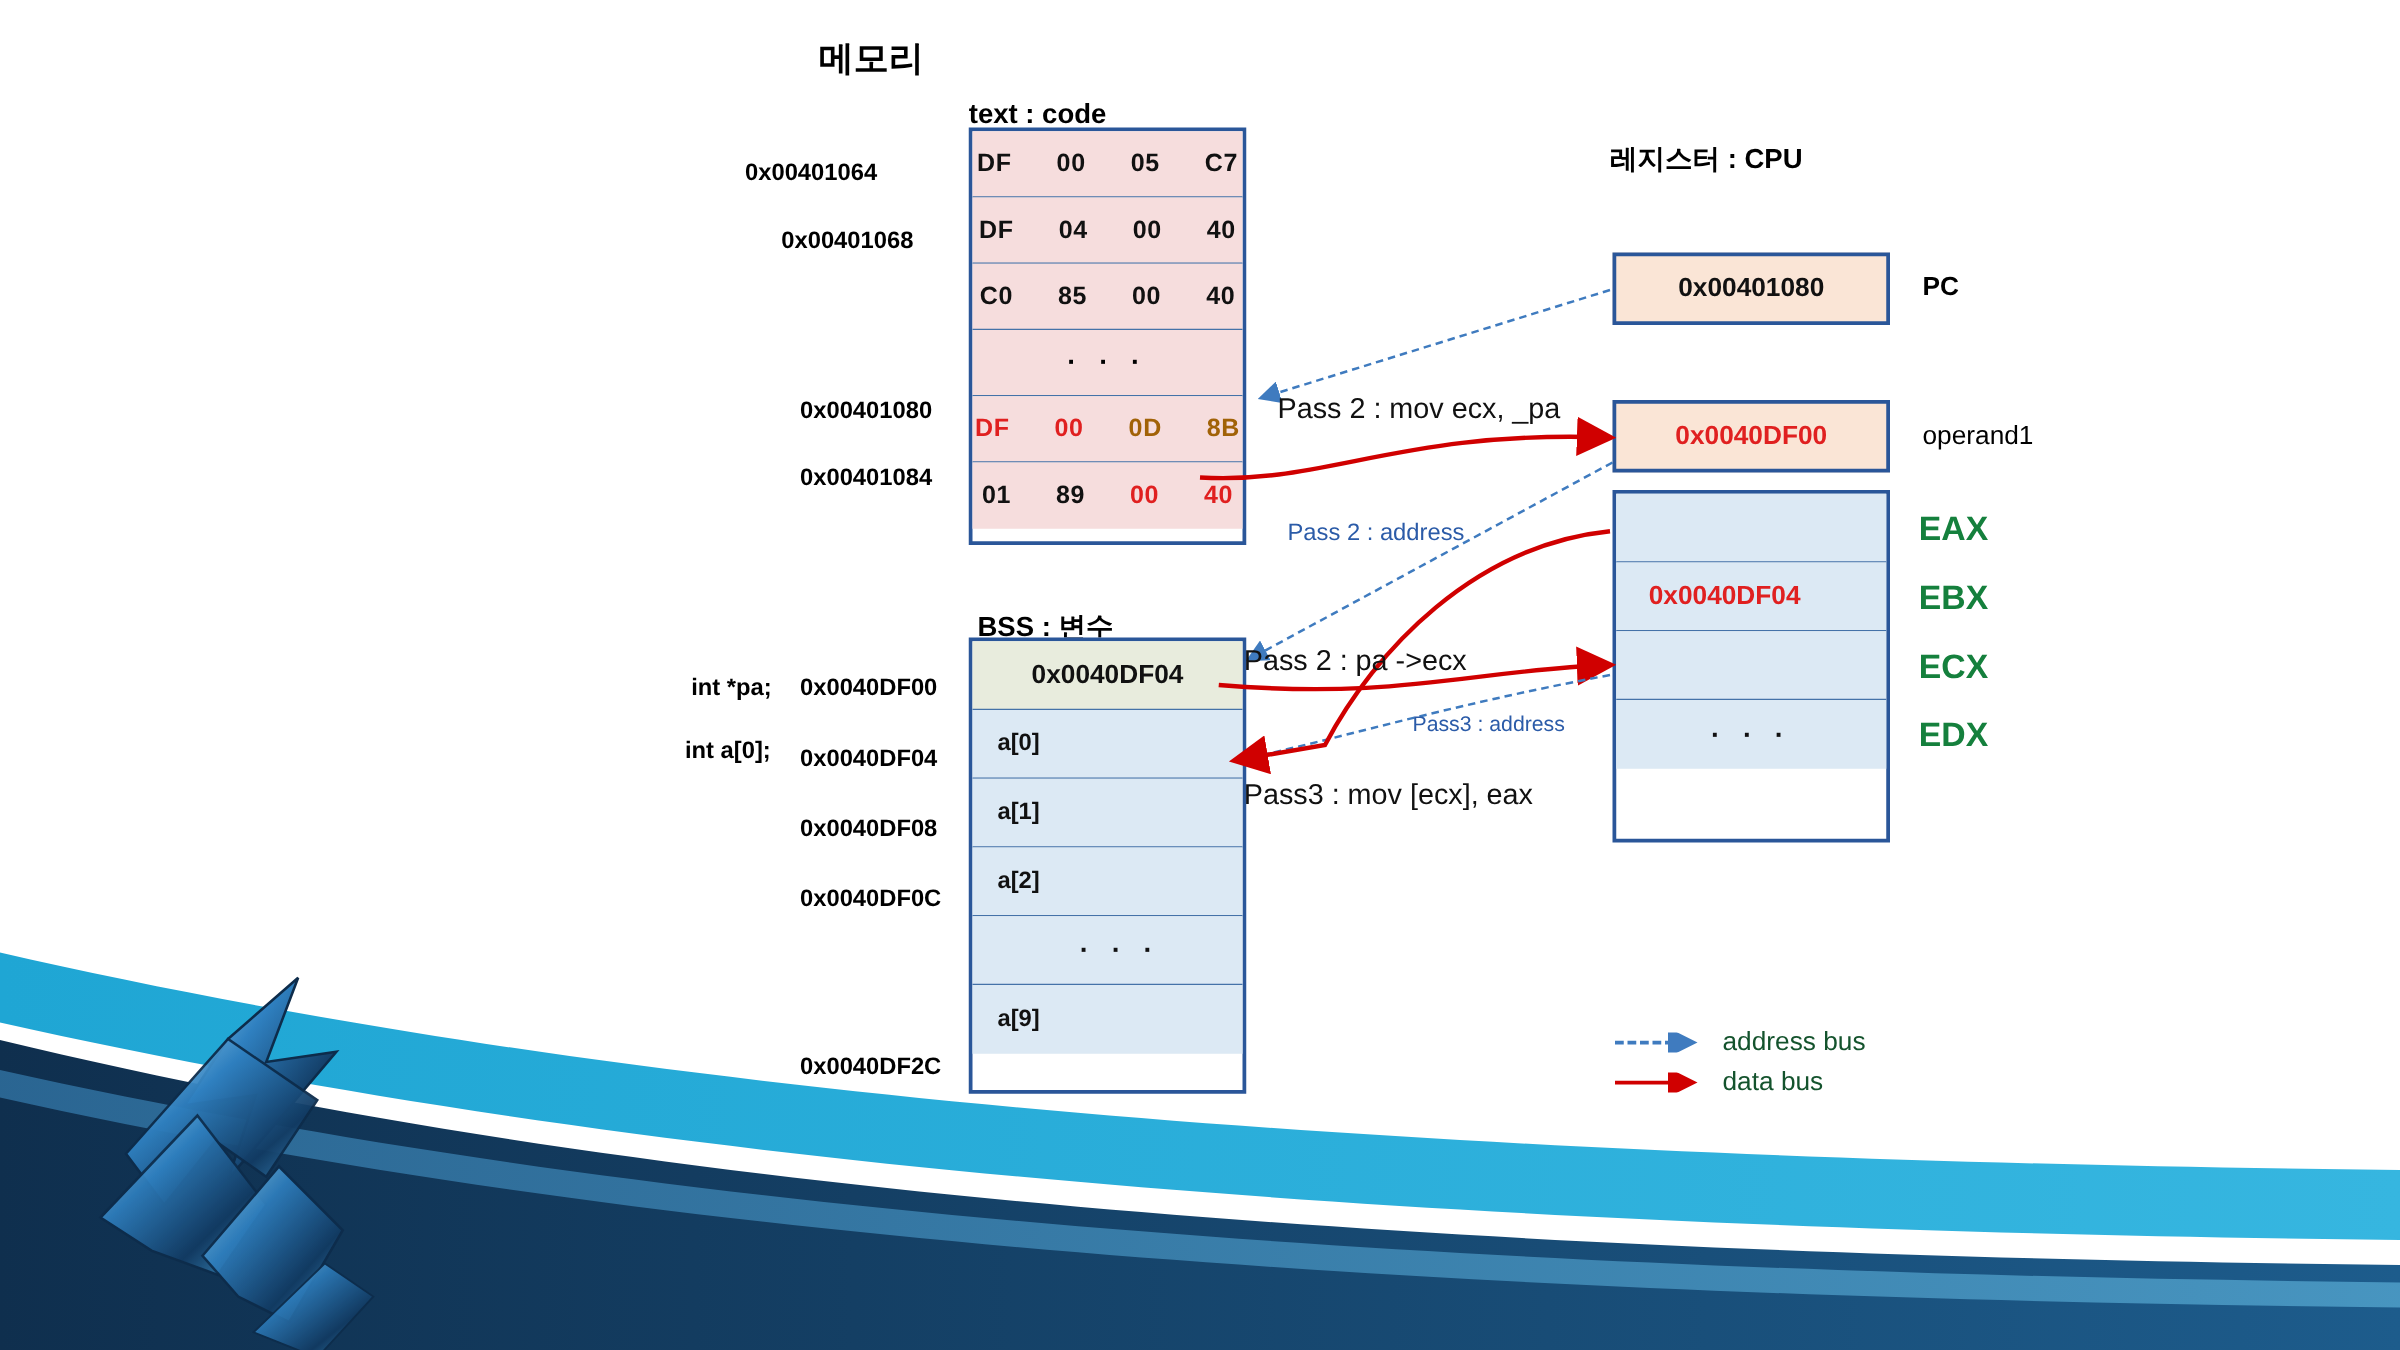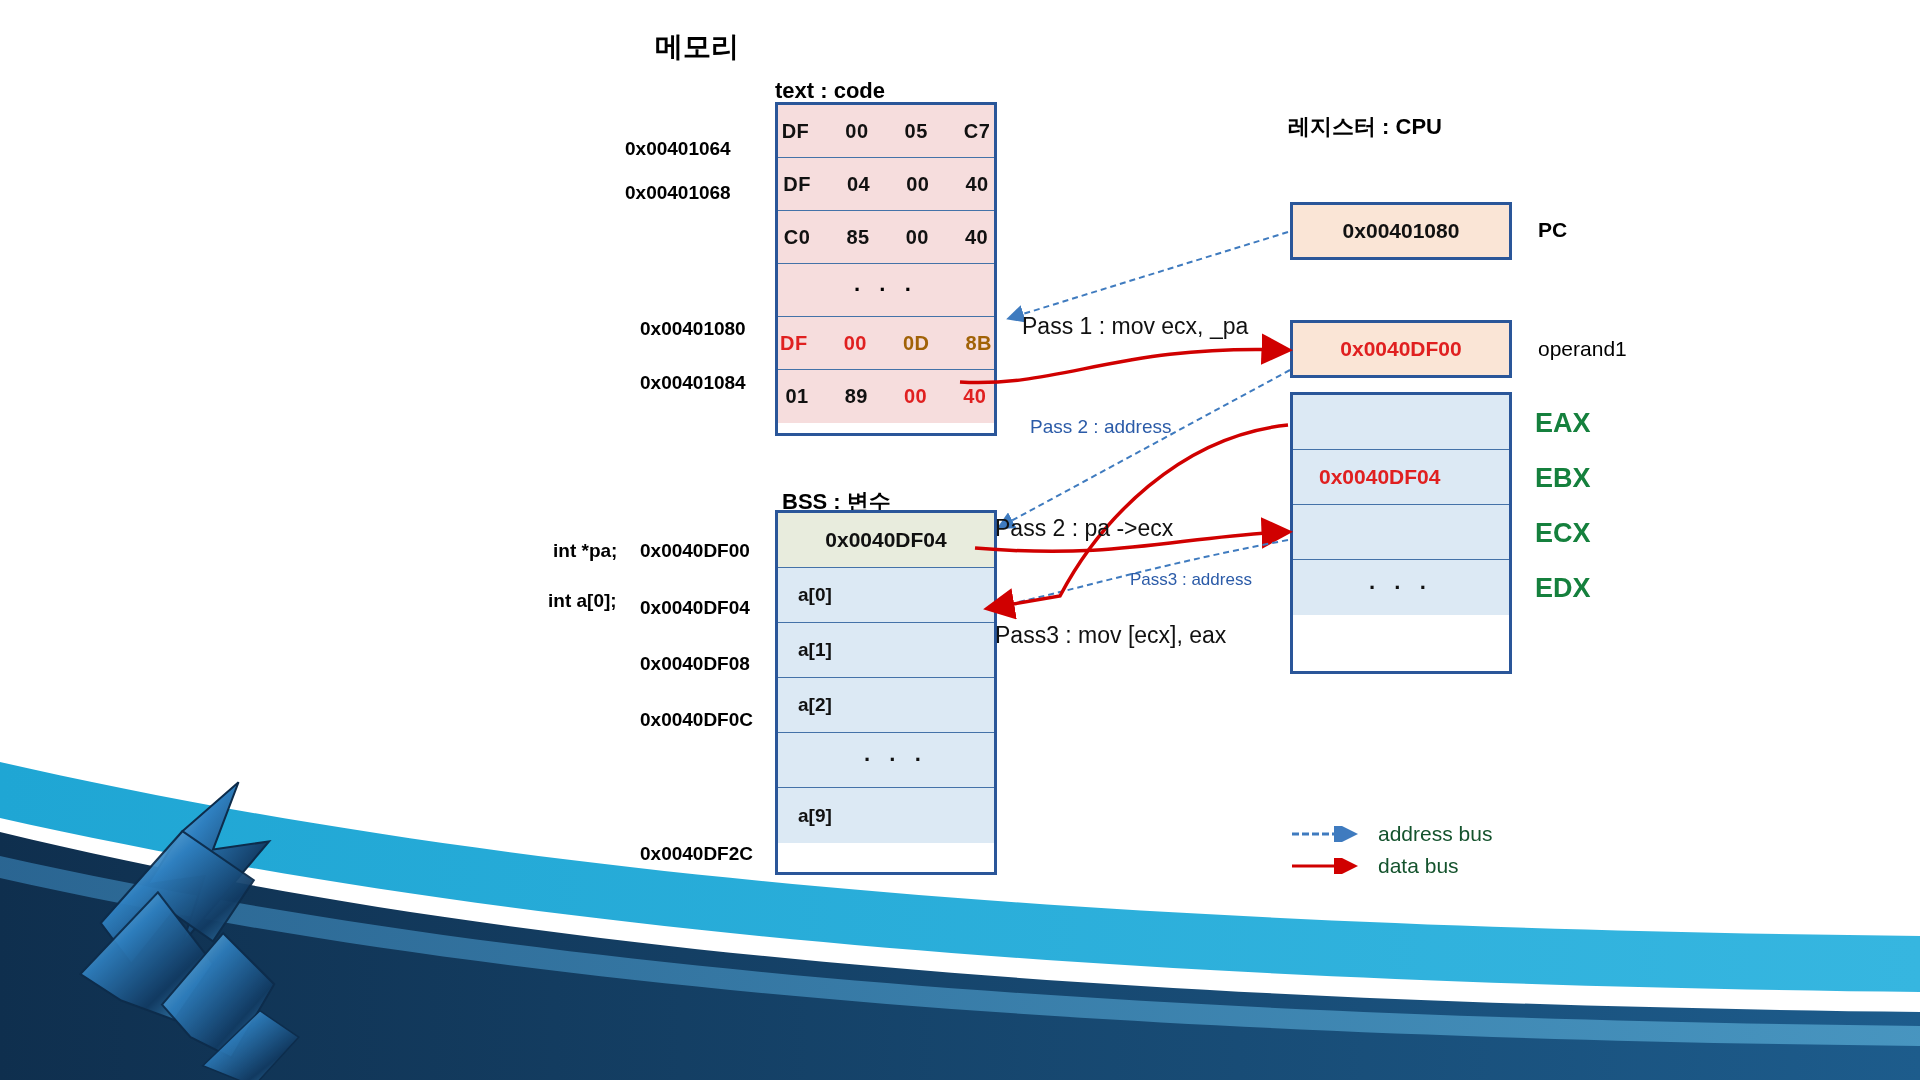--- a/index.html
+++ b/index.html
@@ -166,21 +166,21 @@
       <span class="hex-green">8B</span>
     </div>
     <div class="crow hex">
       <span class="hex-black">01</span>
       <span class="hex-black">89</span>
       <span class="hex-red">00</span>
       <span class="hex-red">40</span>
     </div>
   </div>
 
-  <div class="addr" style="left:625px;top:128px;margin-top:10px;">0x00401064</div>
+  <div class="addr" style="left:596px;top:128px;">0x00401064</div>
   <div class="addr" style="left:625px;top:182px;">0x00401068</div>
   <div class="addr" style="left:640px;top:318px;">0x00401080</div>
   <div class="addr" style="left:640px;top:372px;">0x00401084</div>
 
   <div class="membox" id="bss-table">
     <div class="brow" id="bss-row-pa">0x0040DF04</div>
     <div class="brow">a[0]</div>
     <div class="brow">a[1]</div>
     <div class="brow">a[2]</div>
     <div class="brow dots">· · ·</div>
@@ -228,21 +228,21 @@
 
     <path d="M1290,370 L1000,527" stroke="#3f7bbf" stroke-width="2" stroke-dasharray="6 4" fill="none" marker-end="url(#mAddr)"></path>
 
     <path d="M975,548 C1120,560 1180,536 1286,532" stroke="#d00000" stroke-width="3.5" fill="none" marker-end="url(#mData)"></path>
 
     <path d="M1288,540 C1150,566 1060,594 1000,606" stroke="#3f7bbf" stroke-width="2" stroke-dasharray="6 4" fill="none" marker-end="url(#mAddr)"></path>
 
     <path d="M1288,425 C1180,436 1100,520 1060,596 L990,608" stroke="#d00000" stroke-width="3.5" fill="none" marker-end="url(#mData)"></path>
   </svg>
 
-  <div class="pass" id="pass1-label">Pass 1 : mov ecx, _pa</div>
+  <div class="pass" id="pass1-label">Pass 2 : mov ecx, _pa</div>
   <div class="pass" id="pass2-addr-label">Pass 2 : address</div>
   <div class="pass" id="pass2-ecx-label">Pass 2 : pa -&gt;ecx</div>
   <div class="pass" id="pass3-addr-label">Pass3 : address</div>
   <div class="pass" id="pass3-label">Pass3 : mov [ecx], eax</div>
 
   <div id="legend">
     <div class="legend-row">
       <svg width="76" height="16" viewBox="0 0 76 16">
         <defs>
           <marker id="lmA" markerWidth="8" markerHeight="8" refX="6" refY="4" orient="auto">

